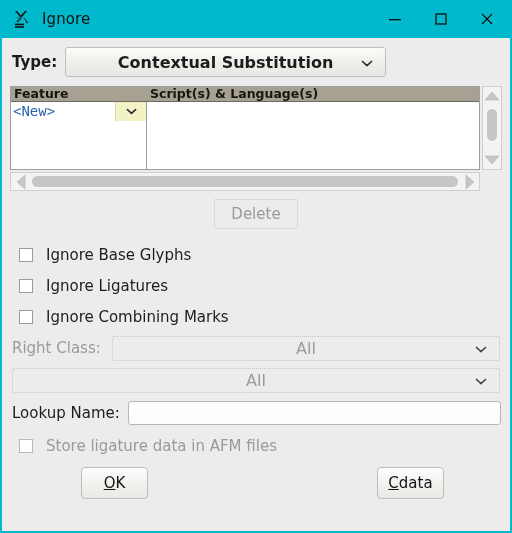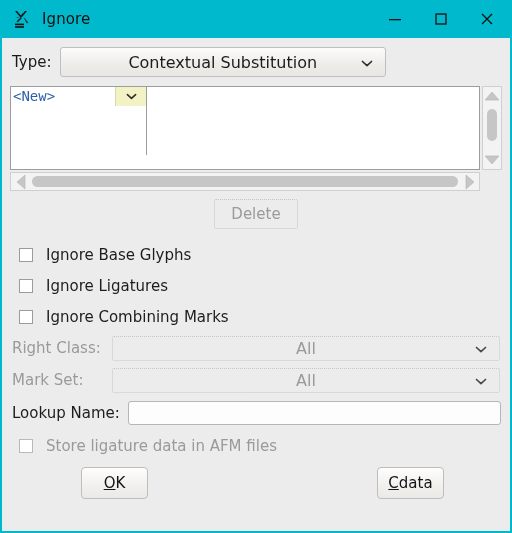--- a/index.html
+++ b/index.html
@@ -62,20 +62,21 @@
     justify-content: center;
     cursor: default;
   }
   .winbtn svg { display:block; }
 
   
   .type-row {
     display: flex;
     align-items: center;
     padding: 9px 0 6px 10px;
+    font-weight: bold;
   }
   .type-label {
     font-size: 15px;
     color: #1a1a1a;
     margin-right: 8px;
   }
   .combo {
     position: relative;
     flex: 1;
     margin-right: 124px;
@@ -424,20 +425,24 @@
       <span class="combo-arrow">
         <svg width="12" height="8" viewBox="0 0 12 8">
           <path d="M1.5 2 L6 6.2 L10.5 2" stroke="#303030" stroke-width="1.7" fill="none" stroke-linecap="round" stroke-linejoin="round"></path>
         </svg>
       </span>
     </div>
   </div>
 
   <div class="matrix-wrap">
     <div class="matrix">
+      <div class="matrix-head">
+        <div class="mh-cell col1">Feature</div>
+        <div class="mh-cell col2">Script(s) &amp; Language(s)</div>
+      </div>
       <div class="matrix-body">
         <div class="mb-col1">
           <div class="cell-new">
             <span class="cell-new-text">&lt;New&gt;</span>
             <span class="cell-dropper">
               <svg width="11" height="7" viewBox="0 0 11 7">
                 <path d="M1.4 1.6 L5.5 5.3 L9.6 1.6" stroke="#2e2e2e" stroke-width="1.6" fill="none" stroke-linecap="round" stroke-linejoin="round"></path>
               </svg>
             </span>
           </div>
@@ -506,21 +511,20 @@
       <span class="combo-value">All</span>
       <span class="combo-arrow">
         <svg width="12" height="8" viewBox="0 0 12 8">
           <path d="M1.5 2 L6 6.2 L10.5 2" stroke="#4a4a4a" stroke-width="1.7" fill="none" stroke-linecap="round" stroke-linejoin="round"></path>
         </svg>
       </span>
     </div>
   </div>
 
   <div class="mark-row">
-    <span class="mark-label">Mark Set:</span>
     <div class="combo-dis">
       <span class="combo-value">All</span>
       <span class="combo-arrow">
         <svg width="12" height="8" viewBox="0 0 12 8">
           <path d="M1.5 2 L6 6.2 L10.5 2" stroke="#4a4a4a" stroke-width="1.7" fill="none" stroke-linecap="round" stroke-linejoin="round"></path>
         </svg>
       </span>
     </div>
   </div>
 

